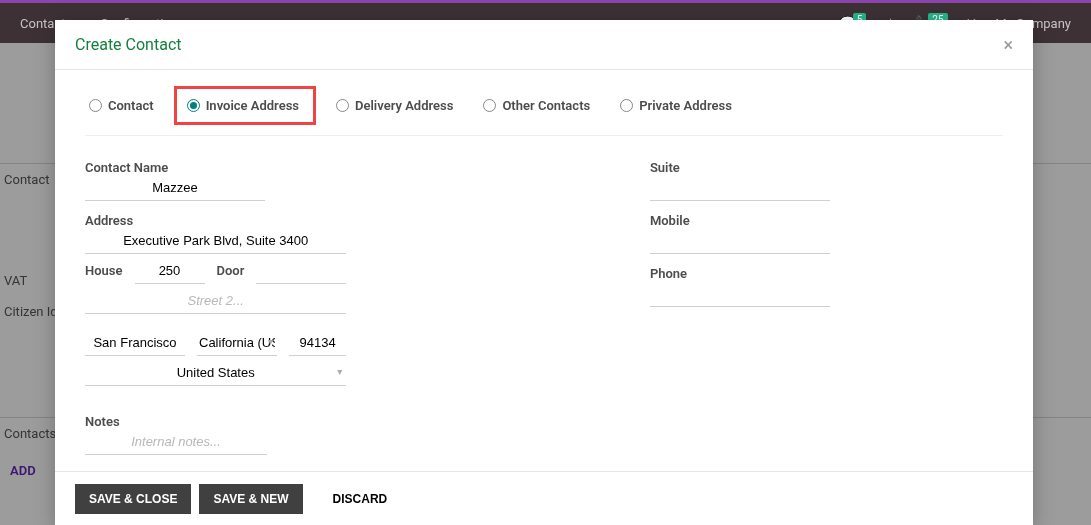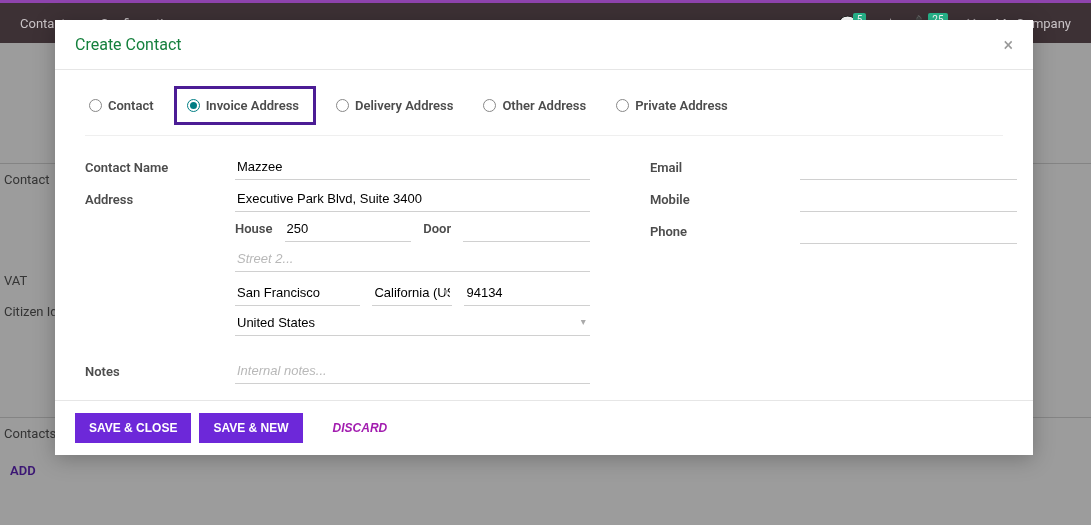--- a/index.html
+++ b/index.html
@@ -101,55 +101,57 @@
     width: 13px; height: 13px;
     border: 1px solid #888;
     border-radius: 50%;
     display: flex; align-items: center; justify-content: center;
   }
   .radio-circle.selected { border-color: #017e84; }
   .radio-dot {
     width: 7px; height: 7px; border-radius: 50%; background: #017e84;
   }
   .radio-highlight {
-    border: 3px solid #4c1d95;
+    border: 3px solid #ef4444;
     padding: 6px 10px 6px 6px;
     margin: -4px -6px;
     text-align: center;
   }
 
   .form-grid {
     display: flex;
     gap: 60px;
   }
   .col { flex: 1; }
   .col-left { flex: 0 0 55%; }
   .col-right { flex: 0 0 40%; }
 
   .form-row {
     display: flex;
     align-items: flex-start;
     margin-bottom: 6px;
+    flex-direction: column;
   }
   .form-label {
     font-size: 13px;
     font-weight: 600;
     color: #4c4c4c;
     width: 150px;
     padding-top: 6px;
   }
   .form-fields { flex: 1; }
 
   input.underline, .underline-wrap {
     border: none;
     border-bottom: 1px solid #d0d0d0;
     padding: 5px 2px;
     font-size: 13px;
     width: 100%;
     background: transparent;
+    text-align: center;
   }
   input.underline::placeholder { color: #b8b8b8; font-style: italic; }
 
   .addr-sub {
     display: flex;
     gap: 12px;
     margin-top: 4px;
   }
   .addr-sub label { font-size: 13px; font-weight: 600; color: #4c4c4c; padding-top: 5px; }
   .addr-sub input { flex: 1; }
@@ -175,22 +177,22 @@
     gap: 8px;
     align-items: center;
   }
   .btn {
     border: none;
     padding: 8px 14px;
     font-size: 12px;
     font-weight: 600;
     cursor: pointer;
   }
-  .btn-primary { background: #6d28d9; color: #fff; }
-  .btn-link { background: transparent; color: #a21caf; margin-left: 8px; font-style: italic; }
+  .btn-primary { background: #404040; color: #fff; }
+  .btn-link { background: transparent; color: #000000; margin-left: 8px; }
 </style>
 </head>
 <body>
 
 <div class="topbar-accent"></div>
 <div class="topbar">
   <div class="nav-left">
     <span>Contacts</span>
     <span>Configuration</span>
   </div>
@@ -237,21 +239,21 @@
         </div>
       </div>
 
       <div class="radio-option">
         <span class="radio-circle"></span>
         <span>Delivery Address</span>
       </div>
 
       <div class="radio-option">
         <span class="radio-circle"></span>
-        <span>Other Address</span>
+        <span>Other Contacts</span>
       </div>
 
       <div class="radio-option">
         <span class="radio-circle"></span>
         <span>Private Address</span>
       </div>
     </div>
 
     <div class="form-grid">
       <div class="col col-left">
@@ -266,42 +268,42 @@
           <div class="form-label">Address</div>
           <div class="form-fields">
             <input class="underline" value="Executive Park Blvd, Suite 3400" style="">
             <div class="addr-sub">
               <label>House</label>
               <input class="underline" style="width: 70px;" value="250">
               <label>Door</label>
               <input class="underline" style="width: 90px;" value="">
             </div>
             <input class="underline" style="margin-top: 4px; font-style: italic; color: #be185d;" placeholder="Street 2...">
-            <div class="addr-sub" style="margin-top:8px">
+            <div class="addr-sub" style="margin-top:16px">
               <input class="underline" style="width: 100px;" value="San Francisco">
               <span class="select-wrap" style="width:80px"><input class="underline" style="width: 100%;" value="California (US)"></span>
               <input class="underline" style="width: 54px;" value="94134">
             </div>
             <div class="select-wrap" style="width:100%;margin-top:4px;display:block">
               <input class="underline" style="width: 100%;" value="United States">
             </div>
           </div>
         </div>
 
         <div class="form-row" style="margin-top:22px">
           <div class="form-label">Notes</div>
           <div class="form-fields">
             <input class="underline" style="font-style: italic;" placeholder="Internal notes...">
           </div>
         </div>
       </div>
 
       <div class="col col-right">
         <div class="form-row">
-          <div class="form-label">Email</div>
+          <div class="form-label">Suite</div>
           <div class="form-fields"><input class="underline" value="" style=""></div>
         </div>
         <div class="form-row">
           <div class="form-label">Mobile</div>
           <div class="form-fields"><input class="underline" value="" style=""></div>
         </div>
         <div class="form-row">
           <div class="form-label">Phone</div>
           <div class="form-fields"><input class="underline" value="" style=""></div>
         </div>

